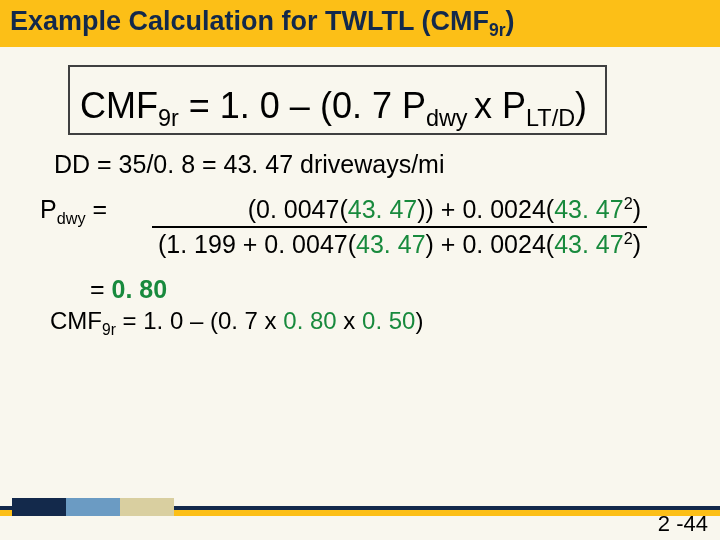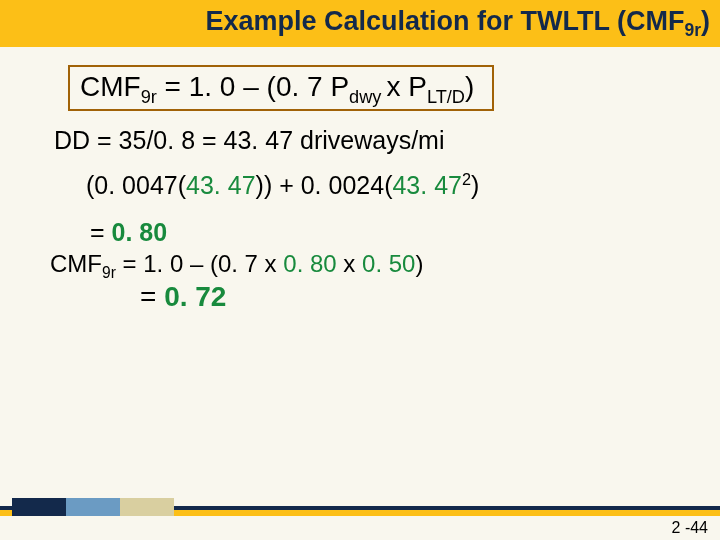--- a/index.html
+++ b/index.html
@@ -19,34 +19,34 @@
     background: #fccb00;
     background: #fcbf17;
     padding: 6px 10px 10px 10px;
     position: relative;
   }
   .title-bar h1 {
     margin: 0;
     font-size: 27px;
     font-weight: bold;
     color: #13294b;
-    text-align: right;
+    text-align: left;
     line-height: 1.15;
   }
   sub { font-size: 0.65em; vertical-align: sub; line-height: 0; }
   sup { font-size: 0.65em; vertical-align: super; line-height: 0; }
 
   .content {
     padding: 12px 40px 0 40px;
   }
   .formula-box {
-    border: 2px solid #a16207;
+    border: 2px solid #404040;
     display: inline-block;
-    padding: 4px 18px 6px 10px;
-    font-size: 28px;
+    padding: 18px 18px 6px 10px;
+    font-size: 36px;
     margin: 6px 0 14px 28px;
   }
   .context {
     font-size: 25px;
     margin-left: 14px;
     line-height: 1.2;
   }
   .indent { }
 
   .pdwy-line {
@@ -89,21 +89,21 @@
   .footer-yellow { position:absolute; left:0; bottom:0; height:6px; width:100%; background:#fcbf17; }
   .footer-blue   { position:absolute; left:0; bottom:6px; height:4px; width:100%; background:#13294b; }
   .footer-blocks { position:absolute; left:12px; bottom:0; display:flex; }
   .blk { width:54px; height:18px; }
   .b1{background:#13294b;} .b2{background:#6b9bc3;} .b3{background:#d9cfa0;}
 
   .page-num {
     position: absolute;
     right: 12px;
     bottom: 3px;
-    font-size: 16px;
+    font-size: 22px;
     color: #000;
   }
 </style>
 </head>
 <body>
 
 <div class="title-bar">
   <h1>
     <span>Example Calculation for TWLTL (CMF</span><sub>9r</sub><span>)</span>
   </h1>
@@ -111,36 +111,39 @@
 
 <div class="content">
 
   <div class="formula-box">
     <span>CMF</span><sub>9r</sub><span> = 1. 0 – (0. 7 P</span><sub>dwy </sub><span>x P</span><sub>LT/D</sub><span>)</span>
   </div>
 
   <div class="context indent">DD = 35/0. 8  = 43. 47 driveways/mi</div>
 
   <div class="pdwy-line">
+    <div class="pdwy-label">
+      <span>P</span><sub>dwy</sub><span> =</span>
+    </div>
     <div class="fraction">
       <span class="num">
         <span>(0. 0047(</span><span class="hl">43. 47</span><span>)) + 0. 0024(</span><span class="hl">43. 47</span><sup>2</sup><span>)</span>
+      </span>
+      <span class="den">
+        <span>(1. 199 + 0. 0047(</span><span class="hl">43. 47</span><span>) + 0. 0024(</span><span class="hl">43. 47</span><sup>2</sup><span>)</span>
       </span>
     </div>
   </div>
 
   <div class="result1">
     <span>= </span><span class="hl-b">0. 80</span>
   </div>
 
   <div class="cmf-line">
     <span>CMF</span><sub>9r</sub><span> = 1. 0 – (0. 7 x </span><span class="hl">0. 80</span><span> x </span><span class="hl">0. 50</span><span>)</span>
-  </div>
-  <div class="cmf-line2">
-    <span>= </span><span class="hl-b">0. 72</span>
   </div>
 
 </div>
 
 <div class="footer-strip">
   <div class="footer-blue"></div>
   <div class="footer-yellow"></div>
   <div class="footer-blocks">
     <div class="blk b1"></div>
     <div class="blk b2"></div>

